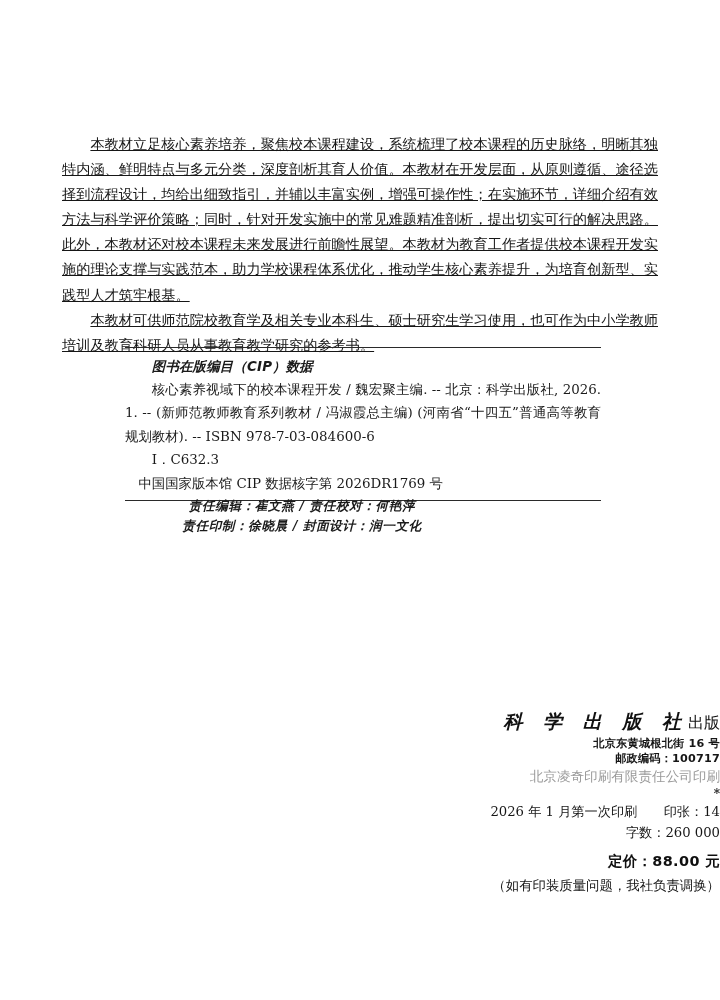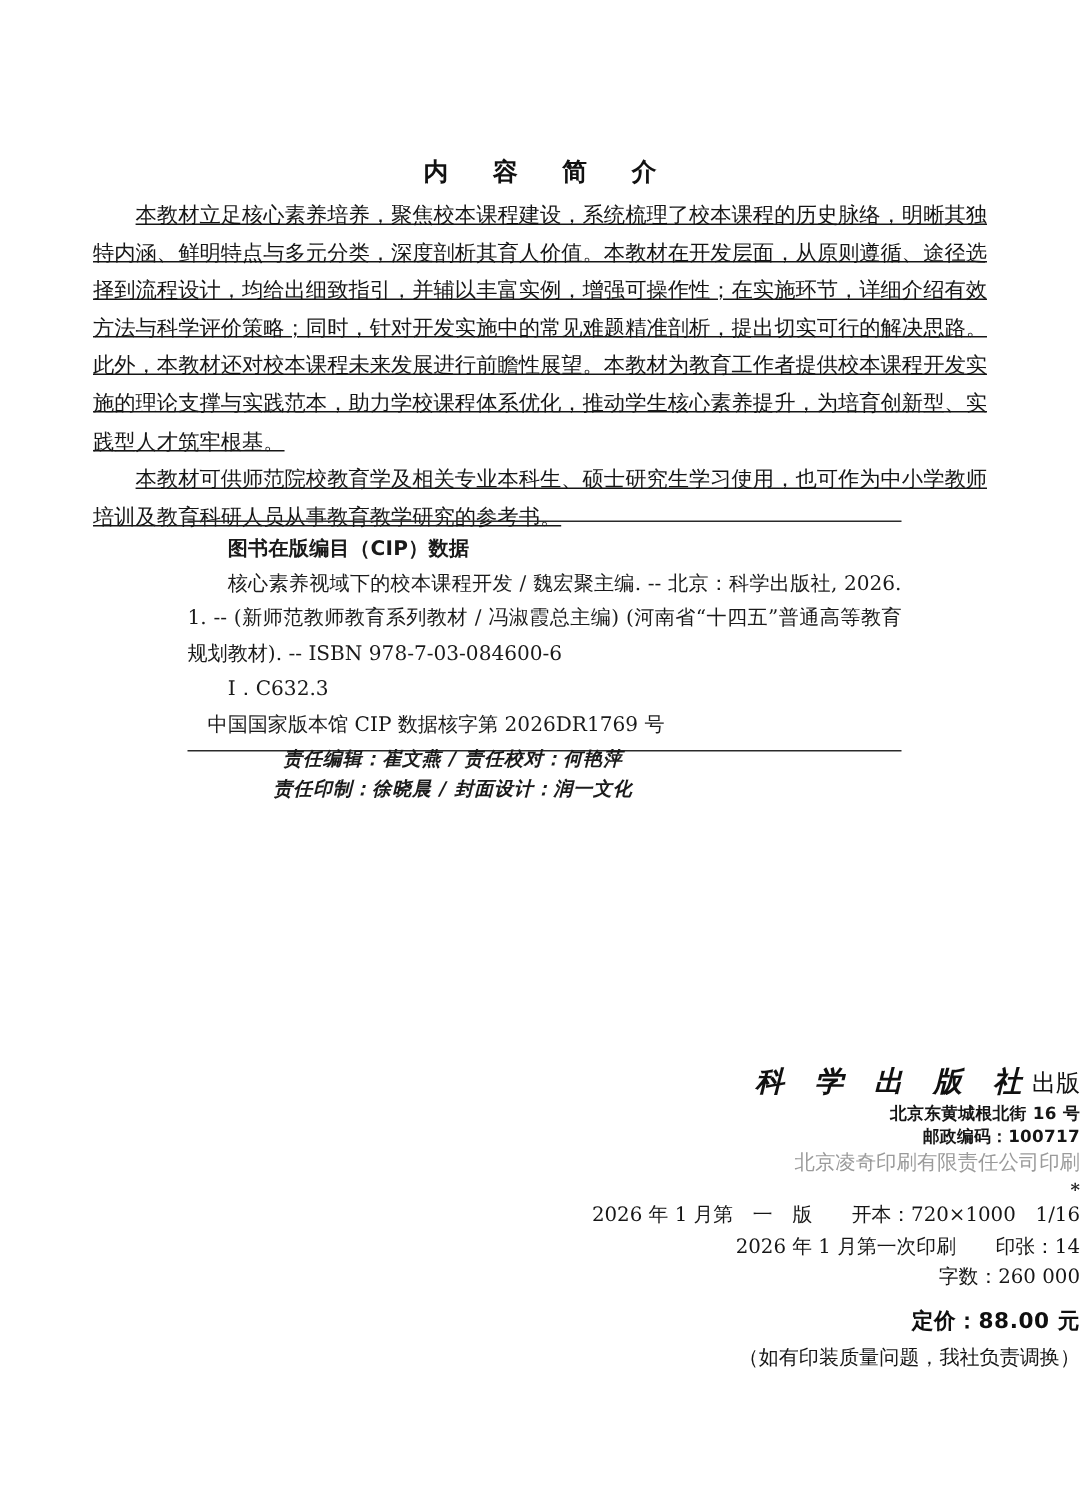--- a/index.html
+++ b/index.html
@@ -73,20 +73,21 @@
     padding-top: 7px;
     padding-bottom: 5px;
   }
   .cip-heading {
     font-size: 13.4px;
     font-weight: bold;
     line-height: 23px;
     margin-left: 2em;
     font-family: "DejaVu Sans", "Liberation Sans", sans-serif;
     letter-spacing: 0.2px;
+    font-style: italic;
   }
   .cip-body {
     font-size: 13.4px;
     line-height: 23.4px;
     text-indent: 2em;
     text-align: justify;
     margin: 0;
   }
   .cip-class {
     font-size: 13.4px;
@@ -194,21 +195,20 @@
     line-height: 24px;
     color: #161616;
     font-family: "DejaVu Serif", "Liberation Serif", serif;
   }
 </style>
 </head>
 <body>
 
 <div class="page">
 
-  <div class="doc-title">内  容  简  介</div>
 
   <div class="abstract">
     <p>本教材立足核心素养培养，聚焦校本课程建设，系统梳理了校本课程的历史脉络，明晰其独特内涵、鲜明特点与多元分类，深度剖析其育人价值。本教材在开发层面，从原则遵循、途径选择到流程设计，均给出细致指引，并辅以丰富实例，增强可操作性；在实施环节，详细介绍有效方法与科学评价策略；同时，针对开发实施中的常见难题精准剖析，提出切实可行的解决思路。此外，本教材还对校本课程未来发展进行前瞻性展望。本教材为教育工作者提供校本课程开发实施的理论支撑与实践范本，助力学校课程体系优化，推动学生核心素养提升，为培育创新型、实践型人才筑牢根基。</p>
     <p>本教材可供师范院校教育学及相关专业本科生、硕士研究生学习使用，也可作为中小学教师培训及教育科研人员从事教育教学研究的参考书。</p>
   </div>
 
   <div class="cip-block">
     <div class="rule"></div>
     <div class="cip-inner">
       <div class="cip-heading">图书在版编目（CIP）数据</div>
@@ -223,20 +223,19 @@
     <div>责任编辑：崔文燕 / 责任校对：何艳萍</div>
     <div>责任印制：徐晓晨 / 封面设计：润一文化</div>
   </div>
 
   <div class="colophon">
     <div class="publisher-logo"><span>科 学 出 版 社</span><span class="suffix">出版</span></div>
     <div class="addr">北京东黄城根北街 16 号</div>
     <div class="addr">邮政编码：100717</div>
     <div class="printer">北京凌奇印刷有限责任公司印刷</div>
     <div class="star">*</div>
-    <div class="editionline">2026 年 1 月第　一　版　　开本：720×1000　1/16</div>
     <div class="editionline">2026 年 1 月第一次印刷　　印张：14</div>
     <div class="editionline">字数：260 000</div>
     <div class="price">定价：88.00 元</div>
     <div class="exchange-note">（如有印装质量问题，我社负责调换）</div>
   </div>
 
 </div>
 
 </body></html>

